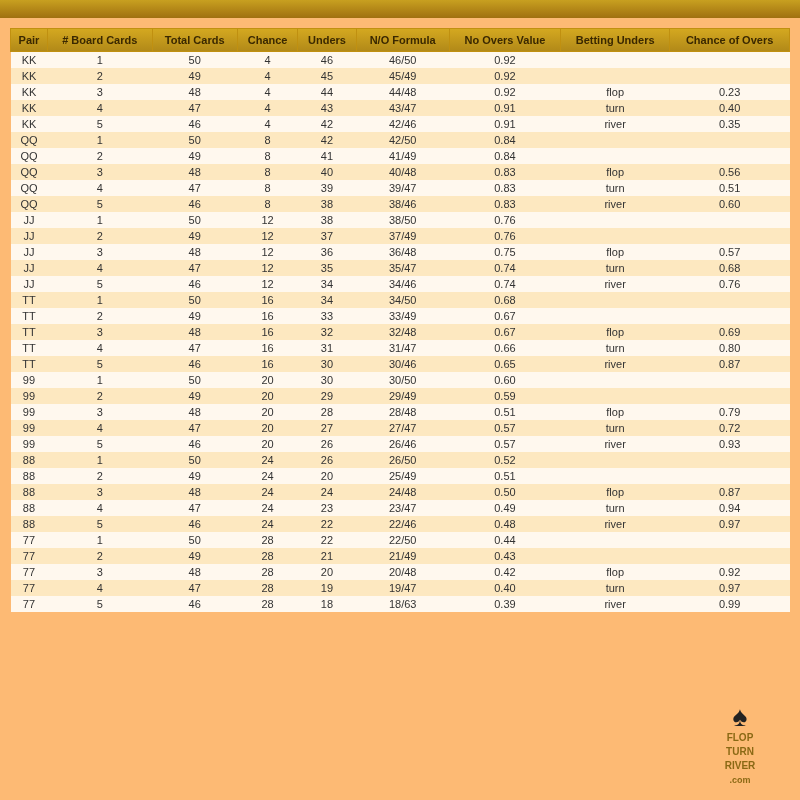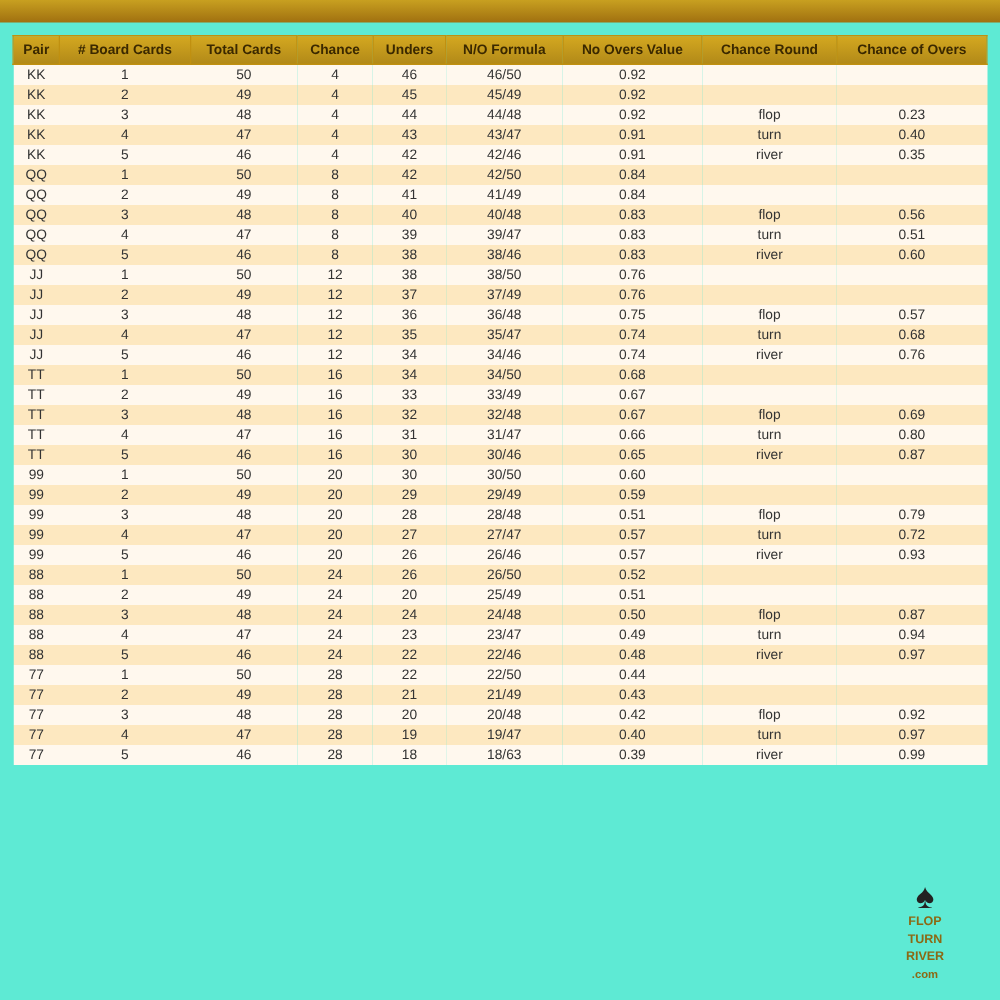--- a/index.html
+++ b/index.html
@@ -7,21 +7,21 @@
       background: #f5f5f5;
       font-family: Arial, sans-serif;
       font-size: 11px;
       width: 800px;
       height: 800px;
       overflow: hidden;
     }
     .page-wrapper {
       width: 800px;
       height: 800px;
-      background: #5eead4;
+      background: #fdba74;
       display: flex;
       flex-direction: column;
     }
     .top-bar {
       background: linear-gradient(180deg, #c8a020 0%, #a07010 100%);
       height: 18px;
       width: 100%;
     }
     .table-container {
       flex: 1;
@@ -94,21 +94,21 @@
     <table>
       <thead>
         <tr>
           <th>Pair</th>
           <th># Board Cards</th>
           <th>Total Cards</th>
           <th>Chance</th>
           <th>Unders</th>
           <th>N/O Formula</th>
           <th>No Overs Value</th>
-          <th>Chance Round</th>
+          <th>Betting Unders</th>
           <th>Chance of Overs</th>
         </tr>
       </thead>
       <tbody id="table-body">
       <tr>
             <td>KK</td>
             <td>1</td>
             <td>50</td>
             <td>4</td>
             <td>46</td>

